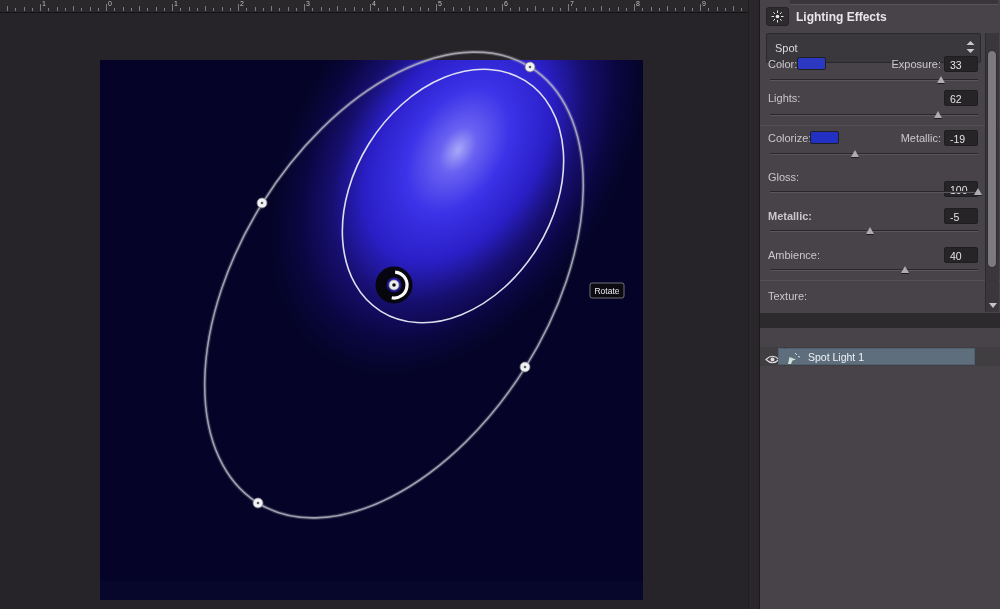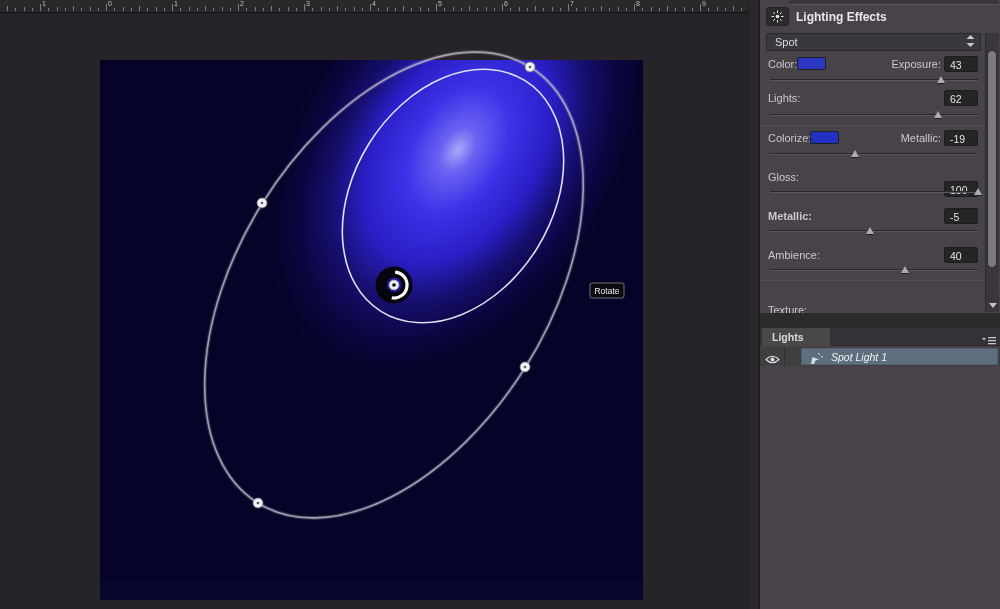--- a/index.html
+++ b/index.html
@@ -61,23 +61,23 @@
   
   .panel-gap { position:absolute; left:760px; top:313px; width:240px; height:15px; background:#2d2a2e; }
   .lights { position:absolute; left:760px; top:328px; width:240px; height:281px; background:#474349; }
   .lights-header { position:absolute; left:0; top:0; width:240px; height:18px; background:#353237;
                    border-bottom:1px solid #29272a; }
   .lights-tab { position:absolute; left:2px; top:0; width:68px; height:18px; background:#4a474b;
                 color:#dddbde; font-size:10.5px; font-weight:bold; padding:3px 0 0 10px; }
   .lights-menu { position:absolute; right:4px; top:4px; }
   .light-row { position:absolute; left:0; top:19px; width:240px; height:19px; background:#413e42; }
   .row-divider { position:absolute; left:24px; top:0; width:1px; height:19px; background:#312f33; }
-  .light-highlight { position:absolute; left:41px; top:1px; width:197px; height:17px;
+  .light-highlight { position:absolute; left:18px; top:1px; width:197px; height:17px;
                      background:#5e6e7d; border:1px solid #50606e;
-                     display:flex; align-items:center;font-style:italic; }
+                     display:flex; align-items:center; }
   .light-label { color:#eef2f5; font-size:10.5px; margin-left:29px; }
   .eye-btn { position:absolute; left:5px; top:4px; width:15px; height:11px; }
 </style>
 </head>
 <body>
 
 <div class="app">
 
   <svg class="canvas-svg" width="760" height="609" viewBox="0 0 760 609">
     <defs>
@@ -257,34 +257,34 @@
             <line x1="10" y1="6.5" x2="12.5" y2="6.5"></line>
           <line x1="2.3" y1="2.3" x2="4" y2="4"></line>
             <line x1="9" y1="9" x2="10.7" y2="10.7"></line>
           <line x1="10.7" y1="2.3" x2="9" y2="4"></line>
             <line x1="4" y1="9" x2="2.3" y2="10.7"></line>
         </g>
       </svg>
     </div>
     <div class="panel-title">Lighting Effects</div>
 
-    <div class="dropdown" style="left:6px; top:33px; width:215px; height:18px;">
+    <div class="dropdown" style="left:6px; top:33px; width:215px; height:30px;">
       <span>Spot</span>
       <span class="spin">
         <svg width="9" height="12" viewBox="0 0 9 12">
           <polygon points="4.5,0 8.5,4 0.5,4" fill="#c9c7cb"></polygon>
           <polygon points="4.5,12 8.5,8 0.5,8" fill="#c9c7cb"></polygon>
         </svg>
       </span>
     </div>
 
     <div class="lbl" style="left:8px; top:58px;">Color:</div>
     <div class="swatch" style="left: 37px; top: 57px; background-color: rgb(42, 56, 194);"></div>
     <div class="lbl-r" style="right:59px; top:58px; width:70px;">Exposure:</div>
-    <div class="valbox" style="left:184px; top:56px;">43</div>
+    <div class="valbox" style="left:184px; top:56px;">33</div>
     <div class="slider" style="top:76px;">
       <div class="track"></div>
       <div class="thumb" style="left: calc(82% - 4px);"></div>
     </div>
 
     <div class="lbl" style="left:8px; top:92px;">Lights:</div>
     <div class="valbox" style="left:184px; top:90px;">62</div>
     <div class="slider" style="top:111px;">
       <div class="track"></div>
       <div class="thumb" style="left: calc(81% - 4px);"></div>
@@ -317,42 +317,31 @@
 
     <div class="lbl" style="left:8px; top:249px;">Ambience:</div>
     <div class="valbox" style="left:184px; top:247px;">40</div>
     <div class="slider" style="top:266px;">
       <div class="track"></div>
       <div class="thumb" style="left: calc(65% - 4px);"></div>
     </div>
 
     <div class="sep" style="top:280px;"></div>
 
-    <div class="lbl" style="left:8px; top:304px;">Texture:</div>
+    <div class="lbl" style="left:8px; top:290px;">Texture:</div>
 
     <div class="scrollbar">
       <div class="scroll-thumb"></div>
       <div class="scroll-down"></div>
     </div>
   </div>
 
   <div class="panel-gap"></div>
 
   <div class="lights">
-    <div class="lights-header">
-      <div class="lights-tab">Lights</div>
-      <div class="lights-menu">
-        <svg width="14" height="10" viewBox="0 0 14 10">
-          <polygon points="0,2 4,2 2,4.5" fill="#c9c7cb"></polygon>
-          <rect x="6" y="1" width="8" height="1.3" fill="#c9c7cb"></rect>
-          <rect x="6" y="4" width="8" height="1.3" fill="#c9c7cb"></rect>
-          <rect x="6" y="7" width="8" height="1.3" fill="#c9c7cb"></rect>
-        </svg>
-      </div>
-    </div>
 
     <div class="light-row">
       <div class="eye-btn">
         <svg width="15" height="11" viewBox="0 0 15 11">
           <path d="M1 5.5 Q7.5 -1 14 5.5 Q7.5 12 1 5.5 Z" fill="none" stroke="#dcdade" stroke-width="1.1"></path>
           <circle cx="7.5" cy="5.5" r="2" fill="#dcdade"></circle>
         </svg>
       </div>
       <div class="row-divider"></div>
       <div class="light-highlight">

